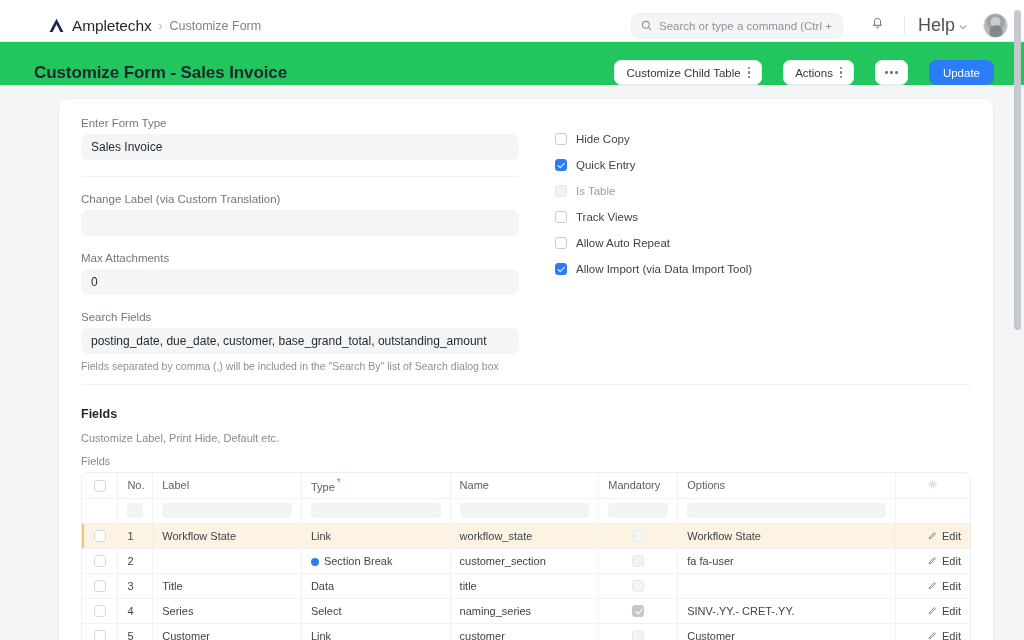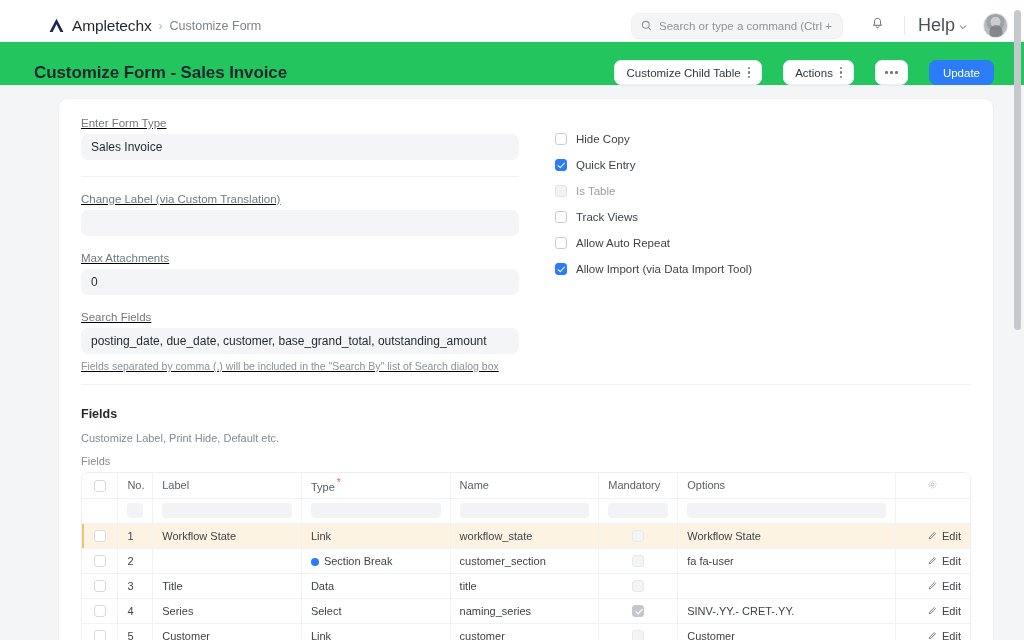--- a/index.html
+++ b/index.html
@@ -89,21 +89,21 @@
     border: 1px solid #eef0f2;
     border-radius: 10px;
     box-shadow: 0 1px 2px rgba(17,24,39,.03);
     min-height: 540px;
     padding: 0;
   }
   .form-top { display: flex; padding: 18px 22px 0 22px; }
   .form-col-left { width: 452px; padding-right: 14px; }
   .form-col-right { flex: 1; padding: 9px 0 0 22px; }
 
-  .fld { margin-bottom: 16px; text-decoration: underline; }
+  .fld { margin-bottom: 16px; }
   .fld-label { font-size: 11.5px; color: #717880; margin-bottom: 5px; display:block; }
   .fld-input {
     width: 100%; height: 26px; background: #f4f5f6; border: 1px solid #f4f5f6;
     border-radius: 7px; font-family: inherit; font-size: 12px; color: #1f272e;
     padding: 0 9px; outline: none;
   }
   .fld-input::placeholder { color: #b6bbc0; }
   .fld-hint { font-size: 10.5px; color: #8b9197; margin-top: 6px; display:block; }
 
   .sep-line { height:1px; background:#f0f2f4; margin: 2px 22px 16px 22px; }

